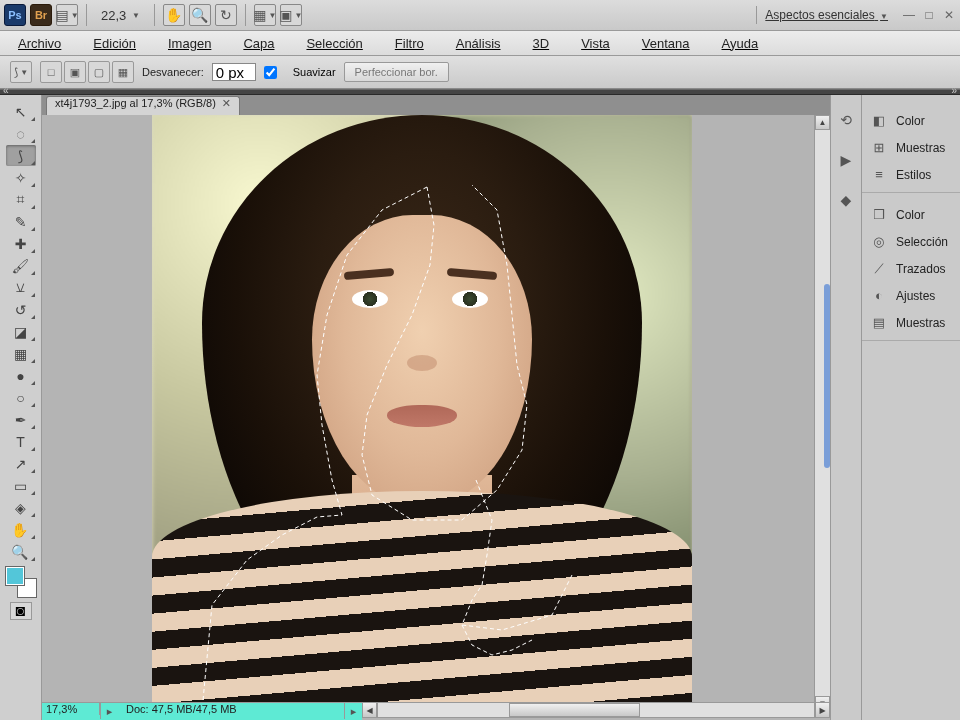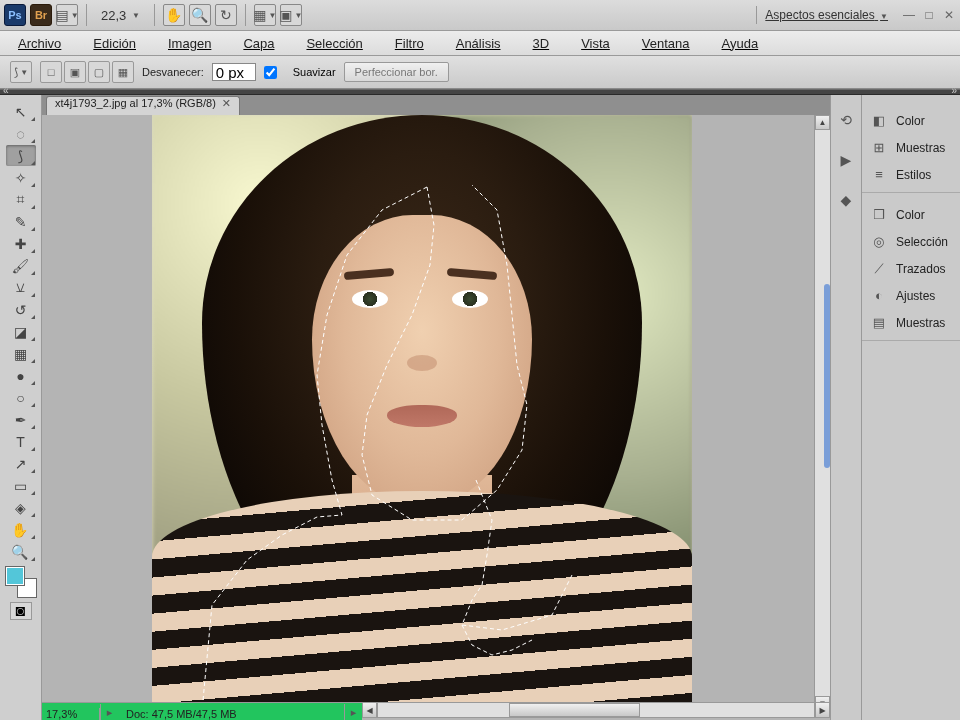--- a/index.html
+++ b/index.html
@@ -48,21 +48,21 @@
 .eye { position:absolute; width:36px; height:18px; background:radial-gradient(circle at 50% 50%, #3a4a30 0%, #2a3020 35%, #fff 36%, #fff 100%); border-radius:50%; top:175px; }
 .eye.l { left:200px; } .eye.r { left:300px; }
 .brow { position:absolute; width:50px; height:8px; background:#4a3020; border-radius:4px; top:155px; }
 .brow.l { left:192px; transform:rotate(-5deg);} .brow.r { left:295px; transform:rotate(5deg);}
 .nose { position:absolute; left:255px; top:240px; width:30px; height:16px; background:rgba(180,120,90,.4); border-radius:50%; }
 .lips { position:absolute; left:235px; top:290px; width:70px; height:22px; background:linear-gradient(#b06858,#c07868); border-radius:45% 45% 50% 50%; }
 .shirt { position:absolute; left:0; bottom:0; width:540px; height:220px; background:repeating-linear-gradient(-5deg,#1a1410 0px,#1a1410 18px,#e8d0b8 18px,#e8d0b8 36px); border-radius:50% 50% 0 0 / 30% 30% 0 0; }
 .selection { position:absolute; stroke:#fff; stroke-width:1; fill:none; stroke-dasharray:4 3; }
 .vscroll { position:absolute; right:0; top:0; width:16px; height:596px; background:#e0e0e0; border-left:1px solid #999; }
 .vscroll .btn { height:15px; background:linear-gradient(#f0f0f0,#c8c8c8); border:1px solid #999; display:flex; align-items:center; justify-content:center; font-size:8px; color:#444; }
-.statusbar { height:18px; background:#22c55e; border-top:1px solid #999; display:flex; align-items:flex-end; font-size:11px; color:#222; }
+.statusbar { height:18px; background:#5eead4; border-top:1px solid #999; display:flex; align-items:flex-start; font-size:11px; color:#222; }
 .status-zoom { width:58px; padding:0 4px; border-right:1px solid #999; }
 .status-doc { padding:0 8px; flex:1; }
 .status-icon { width:18px; height:16px; display:flex; align-items:center; justify-content:center; color:#555; border-left:1px solid #999; }
 .hscroll { display:flex; align-items:center; height:16px; }
 .hscroll .track { flex:1; height:16px; background:#e0e0e0; border:1px solid #999; position:relative; }
 .hscroll .thumb { position:absolute; left:30%; width:30%; height:100%; background:linear-gradient(#f0f0f0,#c8c8c8); border:1px solid #999; }
 .hscroll .btn { width:15px; height:16px; background:linear-gradient(#f0f0f0,#c8c8c8); border:1px solid #999; display:flex; align-items:center; justify-content:center; font-size:8px; color:#444;}
 .panels-col { width:130px; display:flex; }
 .dock-strip { width:31px; background:#cacaca; border-left:1px solid #999; display:flex; flex-direction:column; align-items:center; padding:14px 0; gap:18px; }
 .dock-strip .dicon { width:22px; height:22px; display:flex; align-items:center; justify-content:center; color:#555; font-size:14px; }

